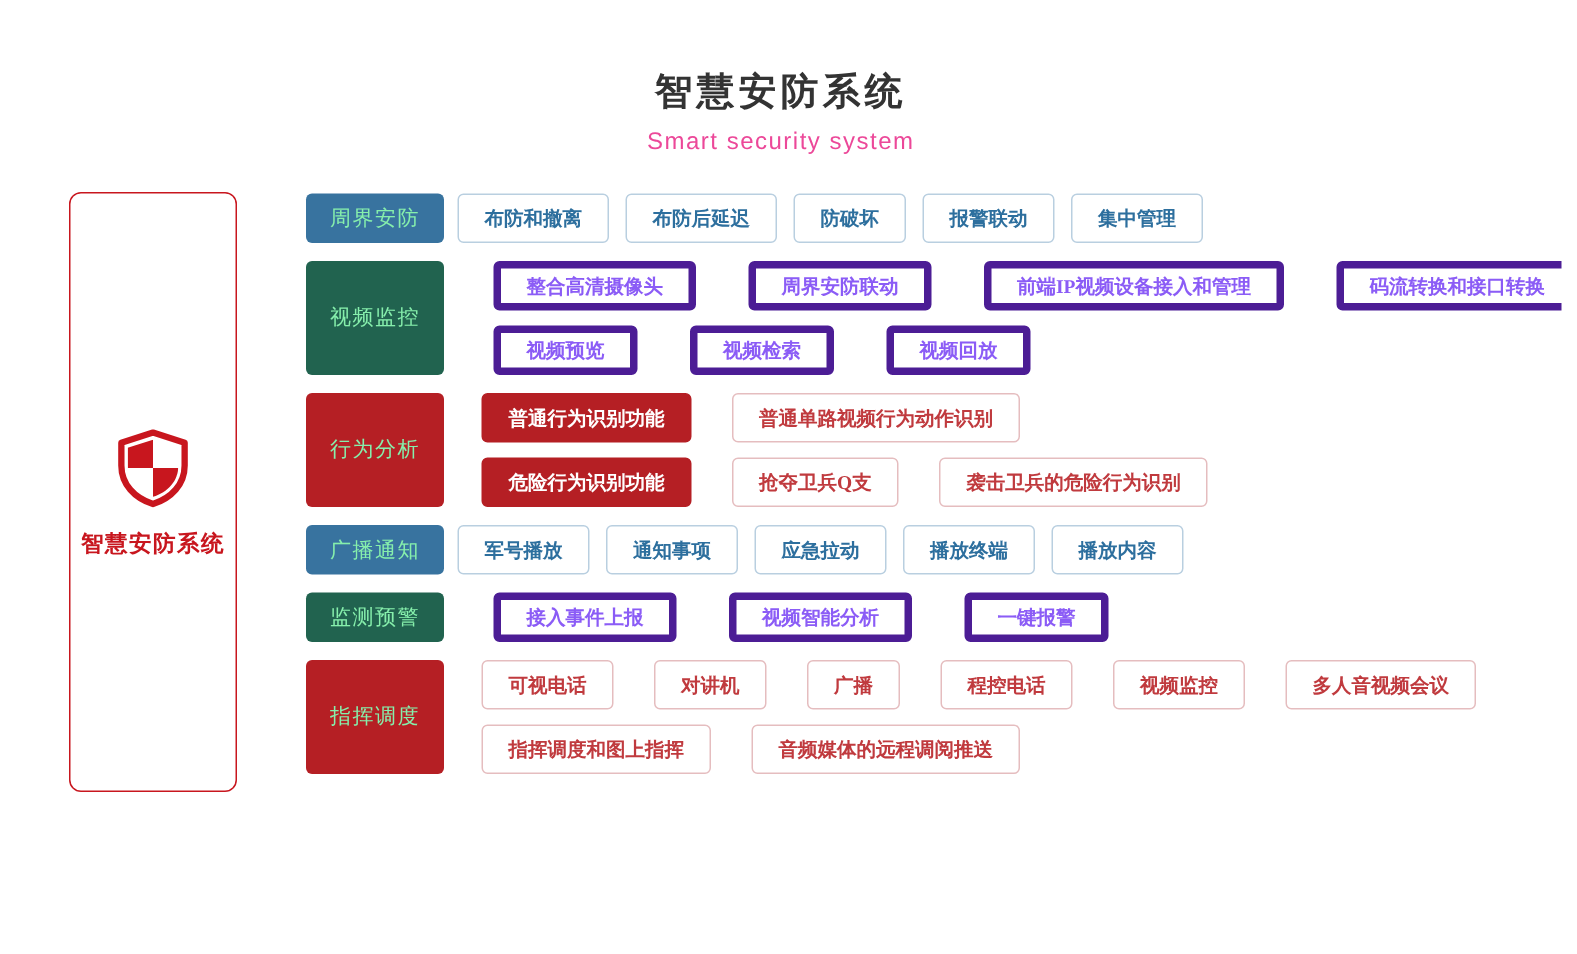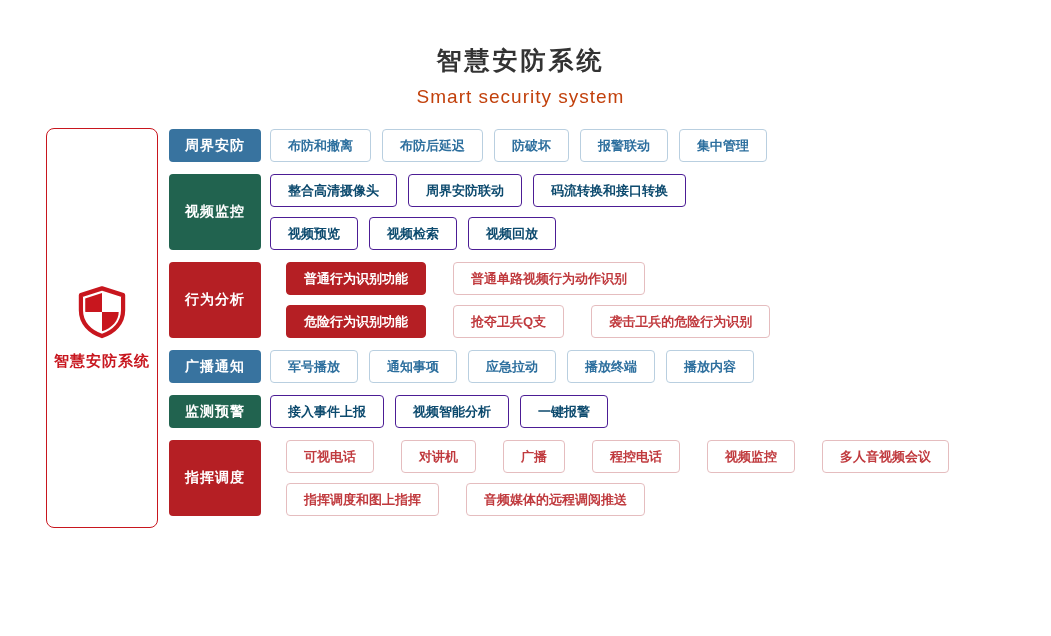--- a/index.html
+++ b/index.html
@@ -1,41 +1,41 @@
 <!DOCTYPE html>
 <html><head>
 <meta charset="utf-8">
 <style>
   html,body{margin:0;padding:0;background:#ffffff;font-family:"Liberation Sans","DejaVu Sans",sans-serif;}
   .canvas{position:relative;width:1041px;height:636px;background:#ffffff;overflow:hidden;}
 
   .header{position:absolute;top:44px;left:0;right:0;text-align:center;}
   .title{font-size:25px;font-weight:bold;color:#333333;letter-spacing:3px;}
-  .subtitle{margin-top:9px;font-size:19px;color:#c2410c;letter-spacing:1px;}
+  .subtitle{margin-top:9px;font-size:16px;color:#ec4899;letter-spacing:1px;}
 
   .root-panel{position:absolute;left:46px;top:128px;width:110px;height:398px;
     border:1px solid #c8161e;border-radius:8px;background:#ffffff;
     display:flex;flex-direction:column;align-items:center;justify-content:center;gap:9px;}
   .root-label{color:#c8161e;font-size:15px;font-weight:bold;letter-spacing:1px;}
 
   .rows{position:absolute;left:169px;top:129px;display:flex;flex-direction:column;gap:12px;}
   .cat-row{display:flex;align-items:stretch;gap:9px;}
   .cat-label{width:92px;flex-shrink:0;border-radius:4px;display:flex;align-items:center;justify-content:center;
-    color:#ffffff;font-weight:bold;font-size:14px;letter-spacing:1px;}
+    color:#86efac;font-weight:normal;font-size:14px;letter-spacing:1px;margin-left:35px;}
   .theme-blue{background:#38739f;}
   .theme-green{background:#21634f;}
   .theme-red{background:#b51f24;}
 
   .cat-lines{display:flex;flex-direction:column;gap:10px;justify-content:space-between;}
   .btn-line{display:flex;gap:11px;}
   .fbtn{height:33px;min-width:56px;padding:0 17px;box-sizing:border-box;
     display:flex;align-items:center;justify-content:center;border-radius:4px;
-    font-size:13px;font-weight:bold;background:#ffffff;white-space:nowrap;cursor:default;}
+    font-size:13px;font-weight:bold;background:#ffffff;white-space:nowrap;cursor:default;font-family:Liberation Serif, serif;}
   .fbtn.blue{color:#2d6f9e;border:1px solid #b9cfe0;}
-  .fbtn.green{color:#0c4a6e;border:1px solid #4c1d95;}
+  .fbtn.green{color:#8b5cf6;border:5px solid #4c1d95;margin-left:24px;}
   .fbtn.red{color:#c03a3e;border:1px solid #e5bdbf;margin-left:16px;}
   .fbtn.red.filled{background:#b51f24;color:#ffffff;border:1px solid #b51f24;}
 </style>
 </head>
 <body>
 
 <div class="canvas">
 
   <div class="header">
     <div class="title">智慧安防系统</div>
@@ -72,20 +72,21 @@
             <div class="fbtn blue">集中管理</div>
           </div>
         </div>
       </div>
       <div class="cat-row">
         <div class="cat-label theme-green">视频监控</div>
         <div class="cat-lines">
           <div class="btn-line">
             <div class="fbtn green">整合高清摄像头</div>
             <div class="fbtn green">周界安防联动</div>
+            <div class="fbtn green">前端IP视频设备接入和管理</div>
             <div class="fbtn green">码流转换和接口转换</div>
           </div>
           <div class="btn-line">
             <div class="fbtn green">视频预览</div>
             <div class="fbtn green">视频检索</div>
             <div class="fbtn green">视频回放</div>
           </div>
         </div>
       </div>
       <div class="cat-row">

